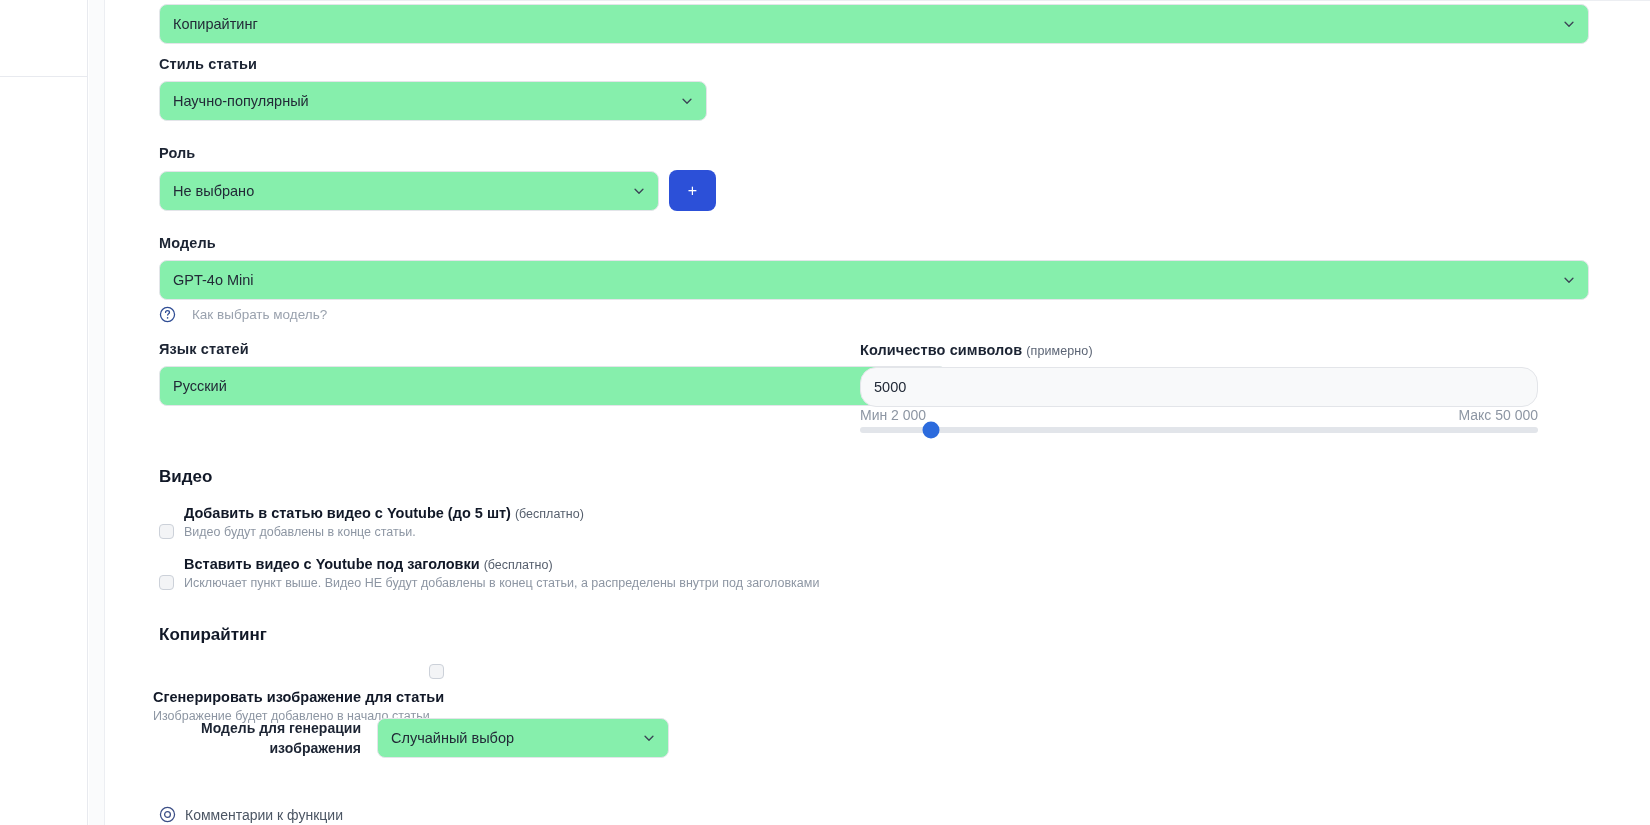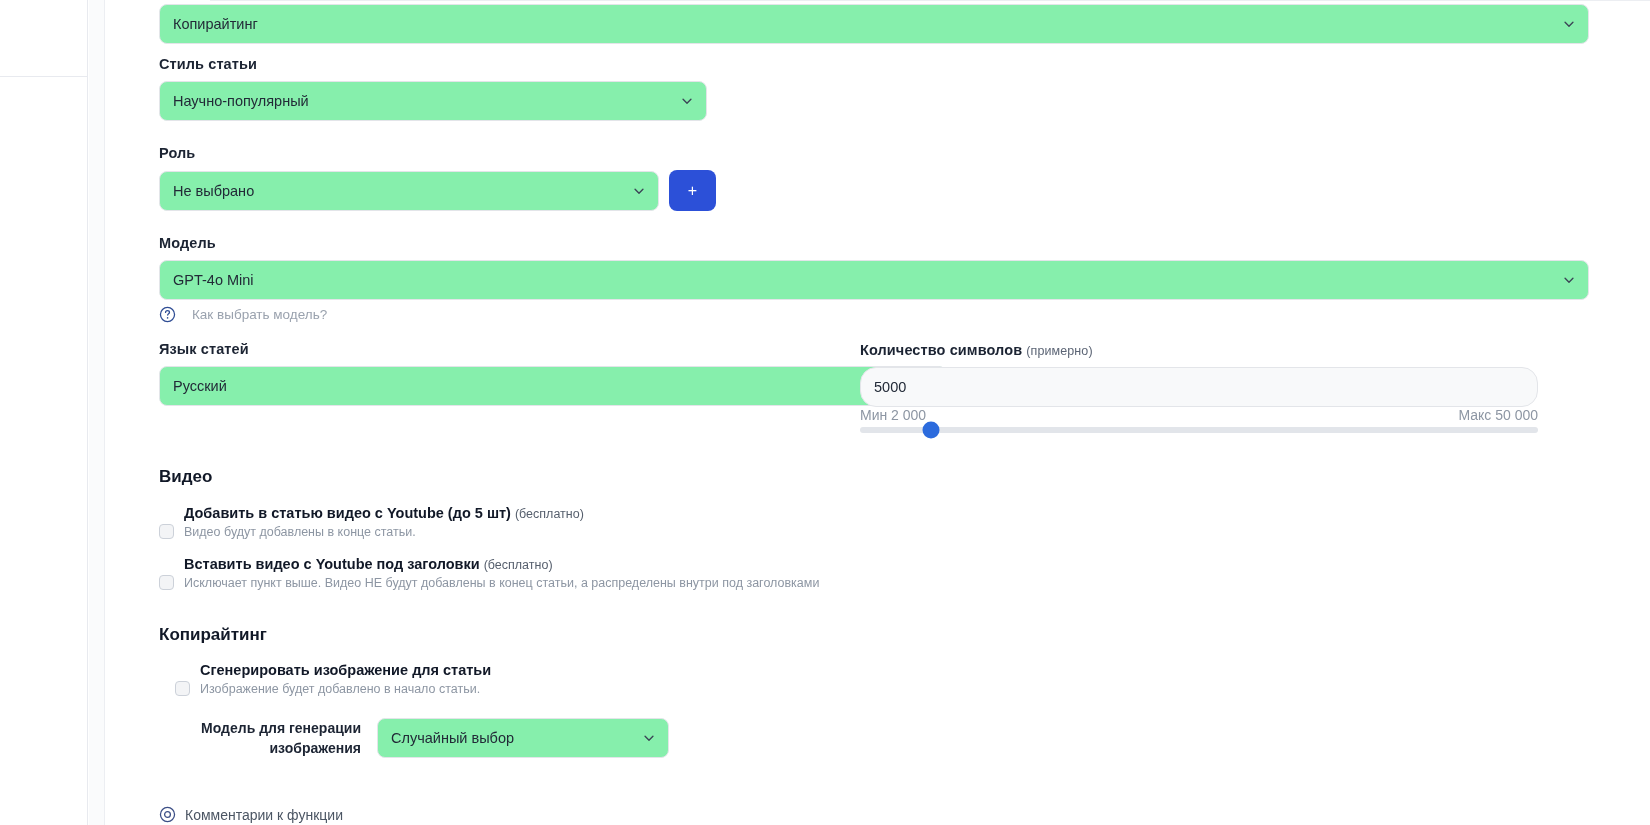--- a/index.html
+++ b/index.html
@@ -212,21 +212,21 @@
   }
   .cb-desc {
     font-size: 12.5px;
     color: #8d96a3;
     margin-top: 4px;
     white-space: nowrap;
   }
 
   .b-cb-video1 { left: 54px; top: 505px; }
   .b-cb-video2 { left: 54px; top: 556px; }
-  .b-cb-image1 { left: 70px; top: 662px; }
+  .b-cb-image1 { left: 48px; top: 662px; flex-direction: column; }
 
   
   .img-model-row {
     position: absolute;
     left: 82px; top: 718px;
     display: flex;
     align-items: center;
     gap: 16px;
   }
   .img-model-label {

